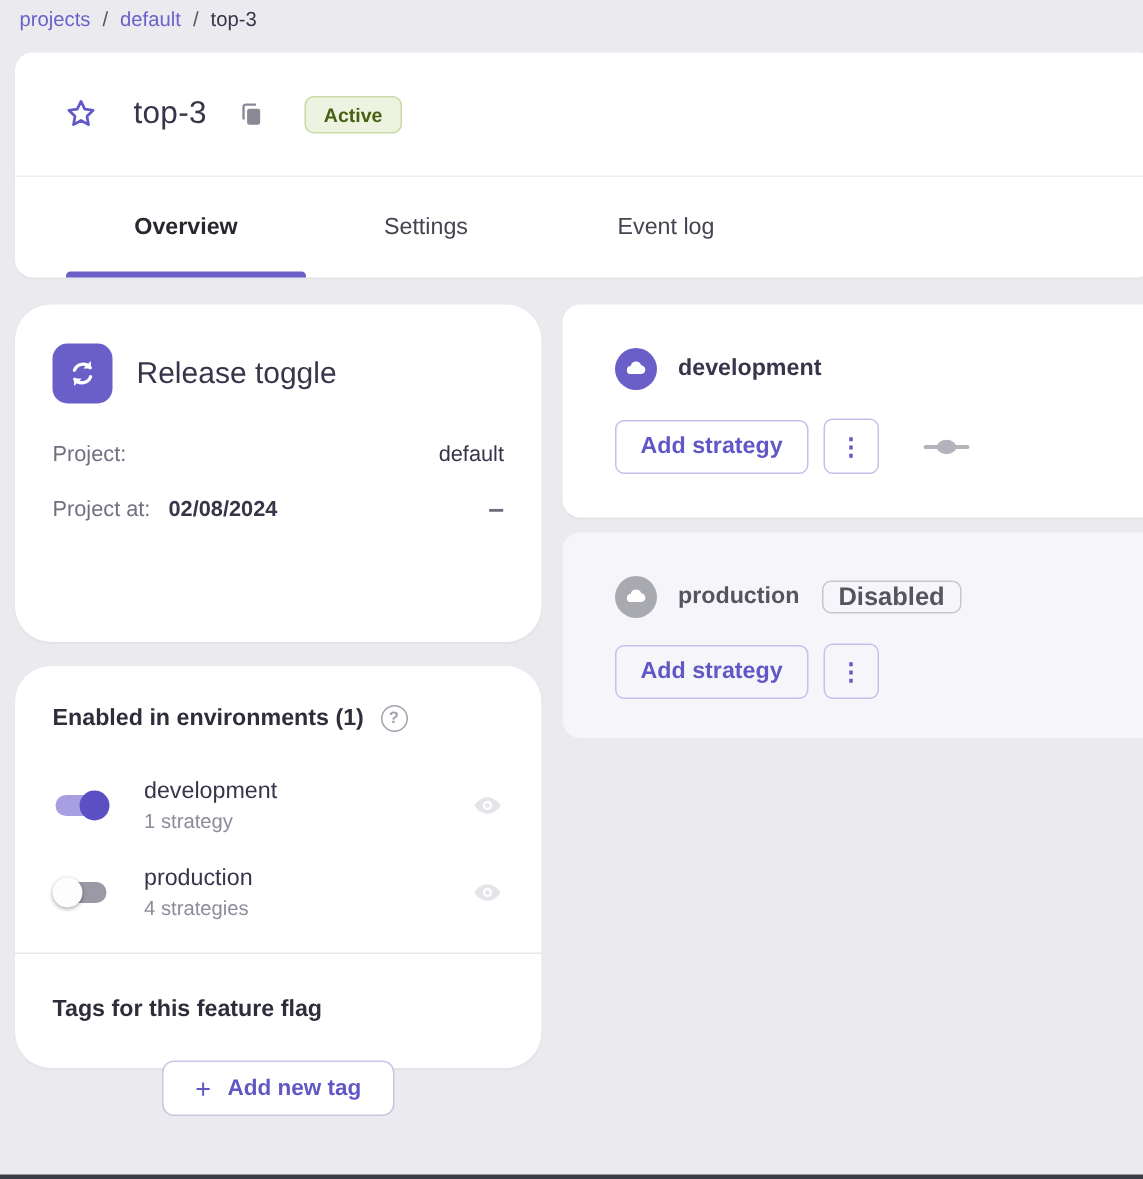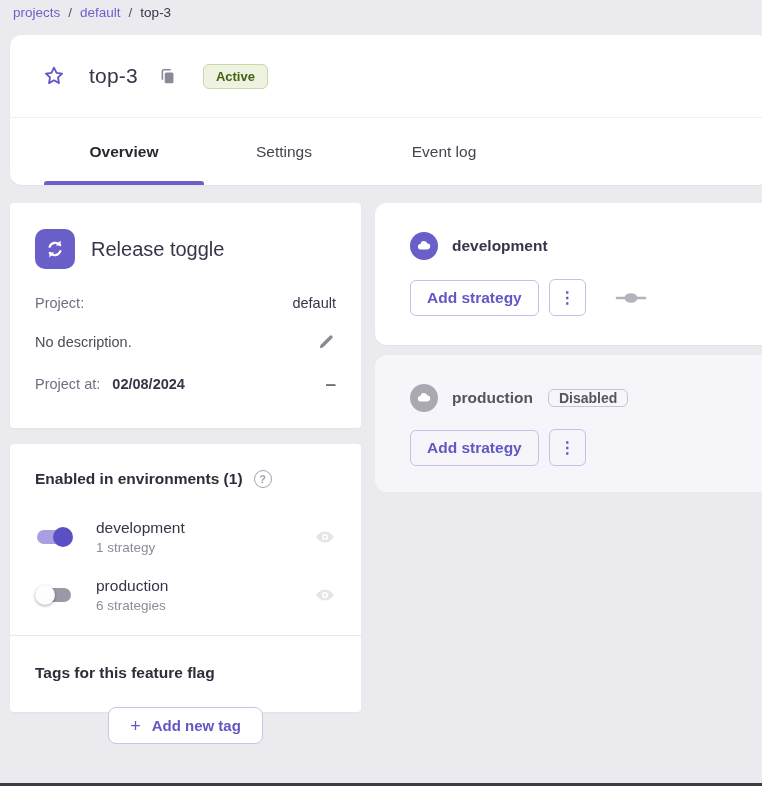--- a/index.html
+++ b/index.html
@@ -26,21 +26,21 @@
   .copy-btn { margin-left:20px; cursor:pointer; display:flex; align-items:center; }
   .badge-active { margin-left:26px; background:#eef3e1; border:1px solid #c9d9a6; color:#446113; font-size:13px; font-weight:700; padding:4px 12px; border-radius:6px; }
   .tabs-row { display:flex; padding-left:34px; height:67px; }
   .tab { width:160px; display:flex; align-items:center; justify-content:center; font-size:15.5px; color:#45444f; position:relative; cursor:pointer; }
   .tab.active { font-weight:700; color:#28272f; }
   .tab.active::after { content:""; position:absolute; left:0; right:0; bottom:0; height:4px; background:#6c5fc7; border-radius:3px 3px 0 0; }
 
   
   .left-col  { position:absolute; left:10px;  top:203px; width:351px; }
   .right-col { position:absolute; left:375px; top:203px; width:420px; }
-  .card { background:#fff; border-radius:4px; box-shadow:0 1px 2px rgba(0,0,0,.04); }
+  .card { background:#fff; border-radius:24px; box-shadow:0 1px 2px rgba(0,0,0,.04); }
 
   
   .details-card { height:225px; padding:26px 25px 0 25px; margin-bottom:16px; }
   .type-row { display:flex; align-items:center; gap:16px; margin-bottom:26px; }
   .type-icon { width:40px; height:40px; border-radius:10px; background:#6a5ec8; display:flex; align-items:center; justify-content:center; flex:none; }
   .type-title { font-size:20px; color:#36354a; }
   .meta-row { display:flex; align-items:center; justify-content:space-between; font-size:14.5px; }
   .meta-label { color:#716f80; }
   .meta-value { color:#36354a; }
   .row-project { margin-bottom:21px; }
@@ -77,21 +77,21 @@
   .env-panel { border-radius:12px; padding-left:35px; }
   .env-panel.dev  { background:#fff; height:142px; padding-top:29px; margin-bottom:10px; box-shadow:0 1px 2px rgba(0,0,0,.04); }
   .env-panel.prod { background:#f6f6fa; height:137px; padding-top:29px; }
   .panel-head { display:flex; align-items:center; gap:14px; margin-bottom:19px; height:28px; }
   .env-panel.prod .panel-head { margin-bottom:17px; }
   .env-avatar { width:28px; height:28px; border-radius:50%; display:flex; align-items:center; justify-content:center; flex:none; }
   .env-avatar.purple { background:#6a5ec8; }
   .env-avatar.gray   { background:#a9a9b0; }
   .panel-name { font-size:15.5px; font-weight:700; color:#36354a; }
   .env-panel.prod .panel-name { color:#55545f; }
-  .badge-disabled { border:1px solid #c6c6cf; color:#55545f; font-size:14px; font-weight:700; padding:0 10px; border-radius:6px; margin-left:1px; }
+  .badge-disabled { border:1px solid #c6c6cf; color:#55545f; font-size:17px; font-weight:700; padding:0 10px; border-radius:6px; margin-left:1px; }
   .panel-actions { display:flex; align-items:center; gap:10px; }
   .btn-strategy { border:1px solid #c5bfec; background:transparent; color:#6157c5; font-weight:700; font-size:15.5px; font-family:inherit; padding:8px 16px; border-radius:6px; cursor:pointer; }
   .env-panel.dev .btn-strategy { background:#fff; }
   .btn-kebab { width:37px; height:37px; border:1px solid #c5bfec; background:transparent; border-radius:6px; color:#6157c5; font-size:16px; font-weight:700; display:flex; align-items:center; justify-content:center; cursor:pointer; }
   .strategy-indicator { margin-left:19px; display:flex; align-items:center; }
 
   .bottom-edge { position:absolute; left:0; right:0; bottom:0; height:3px; background:#3d3d47; }
 </style>
 </head>
 <body>
@@ -139,28 +139,20 @@
           <path d="M17.6 3.6 v5 h-5 z" fill="#fff"></path>
           <path d="M6.4 20.4 v-5 h5 z" fill="#fff"></path>
         </svg>
       </span>
       <span class="type-title">Release toggle</span>
     </div>
     <div class="meta-row row-project">
       <span class="meta-label">Project:</span>
       <span class="meta-value">default</span>
     </div>
-    <div class="meta-row row-desc">
-      <span class="desc-text">No description.</span>
-      <button class="icon-btn">
-        <svg viewBox="0 0 24 24" width="20" height="20">
-            <path d="M4.5 19.5l.9-3.8L16.6 4.5a1.9 1.9 0 0 1 2.7 0l.2.2a1.9 1.9 0 0 1 0 2.7L8.3 18.6l-3.8.9z" fill="#8a8996"></path>
-          </svg>
-      </button>
-    </div>
     <div class="meta-row">
       <span>
         <span class="meta-label">Project at:</span>
         <span class="created-value">02/08/2024</span>
       </span>
       <button class="icon-btn collapse-btn">–</button>
     </div>
   </section>
 
   <section class="card env-card">
@@ -187,21 +179,21 @@
       </button>
     </div>
 
     <div class="env-row">
       <span class="switch off">
         <span class="track"></span>
           <span class="thumb"></span>
       </span>
       <span class="env-info">
         <div class="env-name">production</div>
-        <div class="env-count">6 strategies</div>
+        <div class="env-count">4 strategies</div>
       </span>
       <button class="icon-btn eye-btn">
         <svg viewBox="0 0 24 24" width="22" height="22">
             <path d="M12 6C7.2 6 3.6 10 2.5 12 3.6 14 7.2 18 12 18s8.4-4 9.5-6C20.4 10 16.8 6 12 6z" fill="#e4e4e9"></path>
             <circle cx="12" cy="12" r="3.4" fill="#fff"></circle>
             <circle cx="12" cy="12" r="1.7" fill="#e4e4e9"></circle>
           </svg>
       </button>
     </div>
 

